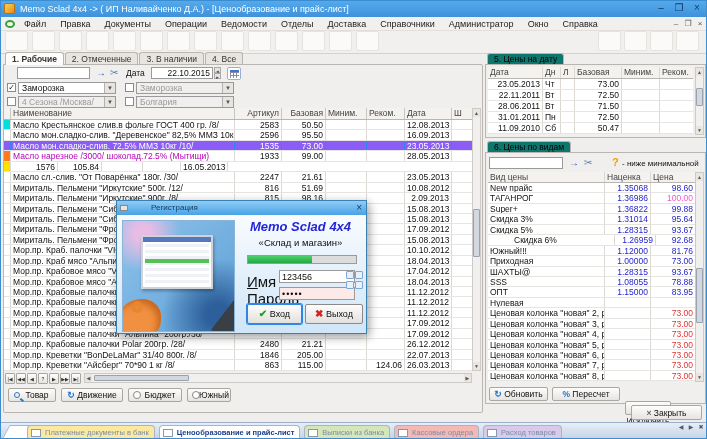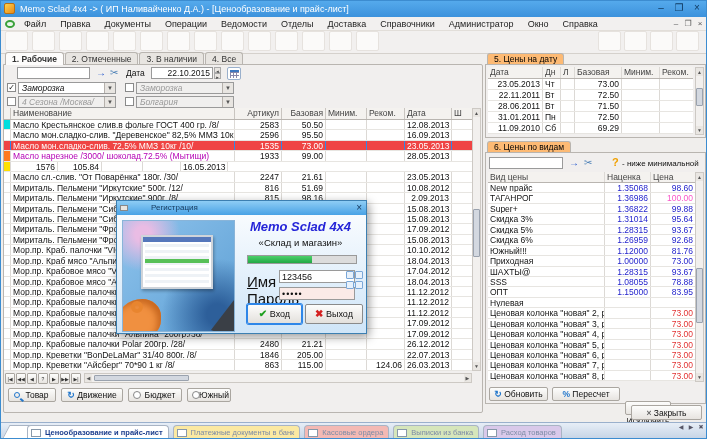--- a/index.html
+++ b/index.html
@@ -24,48 +24,48 @@
   .toolbar { left:0; top:30px; width:707px; height:23px; background:#f2f0ef; border-bottom:1px solid #d5d1cc; }
   .tbtn { top:1px; width:23px; height:20px; border:1px solid #e6e2de; border-radius:2px; background:#fbfaf9; }
   .g { position:relative; width:16px; height:16px; margin:1px auto; }
   .ic-mail { font-size:13px; color:#667; line-height:16px; text-align:center; }
 
   
   .lefttabs { top:51px; left:4px; height:30px; font-size:8.5px; }
   .ltab { display:inline-block; padding:0 6px; line-height:12px; border:1px solid #b9b5b0; border-bottom:0; border-radius:3px 3px 0 0; background:#e8e5e1; color:#333; margin-right:1px; }
   .ltab.act { background:#fdfcfb; font-weight:bold; position:relative; z-index:3; }
   .pagebox { left:2px; top:63px; width:480px; height:349px; background:#f1efee; border:1px solid #b9b5b0; border-radius:0 2px 2px 2px; }
-  .rtab { height:12px; font-size:8.5px; padding:0 6px; line-height:11px; border:1px solid #b9b5b0; border-bottom:0; border-radius:3px 3px 0 0; background:#fdba74; display:inline-block; }
+  .rtab { height:12px; font-size:8.5px; padding:0 6px; line-height:11px; border:1px solid #b9b5b0; border-bottom:0; border-radius:3px 3px 0 0; background:#0f766e; display:inline-block; }
   .rbox { width:221px; background:#f1efee; border:1px solid #b9b5b0; }
 
   .inp { background:#fff; border:1px solid #9a9a9a; font-size:8.5px; padding:0 2px; height:12px; line-height:11px; color:#111; }
   input.inp { outline:none; }
   .arrow-go { color:#2255cc; font-weight:bold; font-size:10px; line-height:12px; }
   .scissors { color:#4a7fb5; font-size:10px; line-height:12px; }
   .lbl { font-size:8.5px; color:#111; line-height:12px; }
   .spin { width:7px; height:6px; font-size:5px; line-height:6px; text-align:center; background:#e8e5e1; border:1px solid #aaa; color:#444; }
   .calbtn { width:14px; height:13px; border:1px solid #9ab0cc; border-radius:2px; background:#fff; }
   .calbtn .grid { position:absolute; left:2px; top:4px; width:9px; height:6px; background:repeating-linear-gradient(90deg,#88a 0 1px,transparent 1px 3px),repeating-linear-gradient(#88a 0 1px,transparent 1px 3px); }
   .calbtn .hdr { position:absolute; left:2px; top:2px; width:9px; height:2px; background:#3d78c0; }
   .cb { width:9px; height:9px; background:#fff; border:1px solid #8a8a8a; font-size:8px; line-height:8px; text-align:center; color:#222; }
   .combo { height:12px; border:1px solid #9a9a9a; background:#fff; font-size:8.5px; }
-  .combo .txt { position:absolute; left:3px; top:0; line-height:11px; color:#111; white-space:nowrap;font-style:italic; }
+  .combo .txt { position:absolute; left:3px; top:0; line-height:11px; color:#111; white-space:nowrap; }
   .combo .drop { position:absolute; right:0; top:0; width:11px; height:10px; background:#e8e5e1; border-left:1px solid #b5b0ab; color:#555; font-size:6px; text-align:center; line-height:10px; }
   .combo.dis { background:#f0efee; } .combo.dis .txt { color:#9a9a9a; }
 
   
   .mtable { left:3px; top:107px; width:468px; background:#fff; font-size:8.5px; }
   .mhead { display:flex; height:12px; background:#f4f2ef; border-bottom:1px solid #b9b5b0; color:#444; }
   .mhead .c { border-right:1px solid #c9c5c0; padding:0 2px; line-height:11px; overflow:hidden; }
   .trow { display:flex; height:10.45px; background:#fff; border-bottom:1px solid #e7e5e1; }
   .trow .c { border-right:1px solid #dcd9d5; padding:0 2px; line-height:10px; overflow:hidden; white-space:nowrap; color:#111; }
   .c.mark { width:7px; padding:0; } .c.name { width:224px; } .c.art { width:47px; } .c.base { width:44px; }
   .c.min { width:41px; } .c.rek { width:38px; } .c.date { width:47px; } .c.sh { width:14px; border-right:0; }
   .num { text-align:right; }
-  .trow.sel { background:#ef4444; } .trow.sel .c { color:#fff; border-color:#2f87e9; }
+  .trow.sel { background:#8b5cf6; } .trow.sel .c { color:#fff; border-color:#2f87e9; }
   .trow.mag .name { color:#b400b4; }
   .vscroll { width:9px; background:#f2f0ee; border:1px solid #cdc9c4; }
   .sar { width:7px; height:8px; font-size:5px; line-height:8px; text-align:center; color:#555; background:#e9e6e2; }
   .sthumb { width:7px; background:#d3d8e0; border:1px solid #9aa2ae; border-radius:1px; }
   .hscroll { height:10px; background:#f2f0ee; border:1px solid #cdc9c4; }
   .navbtn { width:10px; height:11px; border:1px solid #aaa6a0; background:linear-gradient(#fdfdfc,#e7e4e0); font-size:5px; text-align:center; line-height:10px; color:#333; border-radius:1px; }
   .btn { border:1px solid #aaa6a0; background:linear-gradient(#fdfdfc,#e7e4e0); border-radius:2px; font-size:8.5px; color:#111; text-align:center; }
   .radio { width:8px; height:8px; border-radius:50%; border:1px solid #888; background:#fff; }
   .ic-search-mini { width:6px; height:6px; border:1.5px solid #2277cc; border-radius:50%; }
   .ic-search-mini::after { content:""; position:absolute; left:5px; top:6px; width:4px; height:1.5px; background:#2277cc; transform:rotate(40deg); }
@@ -643,21 +643,21 @@
           <span class="c c3"></span>
           <span class="c c4 num">72.50</span>
           <span class="c c5"></span>
           <span class="c c6"></span>
         </div>
 
         <div class="rrow" style="height:11px;line-height:10px;">
           <span class="c c1 num">11.09.2010</span>
           <span class="c c2">Сб</span>
           <span class="c c3"></span>
-          <span class="c c4 num">69.29</span>
+          <span class="c c4 num">50.47</span>
           <span class="c c5"></span>
           <span class="c c6"></span>
         </div>
       </div>
   </div>
   <div class="abs vscroll" style="left:694px;top:66px;height:68px;">
     <div class="sar" style="position:absolute;left:0;top:0;">▲</div>
     <div class="sthumb" style="position:absolute;left:0;top:20px;height:18px;"></div>
     <div class="sar" style="position:absolute;left:0;bottom:0;">▼</div>
   </div>
@@ -700,21 +700,21 @@
           <span class="c c2">1.31014</span>
           <span class="c c3">95.64</span>
         </div>
 
         <div class="rrow" style="height:10.45px;line-height:10px;">
           <span class="c c1">Скидка 5%</span>
           <span class="c c2">1.28315</span>
           <span class="c c3">93.67</span>
         </div>
 
-        <div class="rrow" style="height:10.45px;line-height:10px;">
+        <div class="rrow" style="height:10.45px;line-height:10px;padding-left:24px;">
           <span class="c c1">Скидка 6%</span>
           <span class="c c2">1.26959</span>
           <span class="c c3">92.68</span>
         </div>
 
         <div class="rrow" style="height:10.45px;line-height:10px;">
           <span class="c c1">Южный!!!</span>
           <span class="c c2">1.12000</span>
           <span class="c c3">81.76</span>
         </div>
@@ -853,40 +853,40 @@
     <div class="abs dbtn" style="left:188px;top:103px;width:58px;">
       <span class="xglyph">✖</span>
       <span>Выход</span>
     </div>
   </div>
 
   <div class="abs taskbar">
     <div class="abs skew"></div>
     <div class="abs" style="left:26px;top:0;display:flex;gap:4px;">
 
+        <div class="tbtab" style="position: relative; background: rgb(251, 233, 162);">
+          <span class="tbico"></span>
+          <span>Платежные документы в банк</span>
+        </div>
+
         <div class="tbtab act" style="position: relative; background: rgb(255, 255, 255);">
           <span class="tbico"></span>
           <span>Ценообразование и прайс-лист</span>
         </div>
 
-        <div class="tbtab" style="position: relative; background: rgb(251, 233, 162);">
+        <div class="tbtab" style="position: relative; background: rgb(214, 230, 187);">
           <span class="tbico"></span>
-          <span>Платежные документы в банк</span>
+          <span>Выписки из банка</span>
         </div>
 
         <div class="tbtab" style="position: relative; background: rgb(244, 185, 180);">
           <span class="tbico"></span>
           <span>Кассовые ордера</span>
         </div>
 
-        <div class="tbtab" style="position: relative; background: rgb(214, 230, 187);">
-          <span class="tbico"></span>
-          <span>Выписки из банка</span>
-        </div>
-
         <div class="tbtab" style="position: relative; background: rgb(217, 201, 234);">
           <span class="tbico"></span>
           <span>Расход товаров</span>
         </div>
       </div>
     <div class="abs" style="right:3px;top:0;display:flex;gap:2px;">
 
     <div class="tbctl">◀</div>
         <div class="tbctl">▶</div>
         <div class="tbctl">✖</div>

